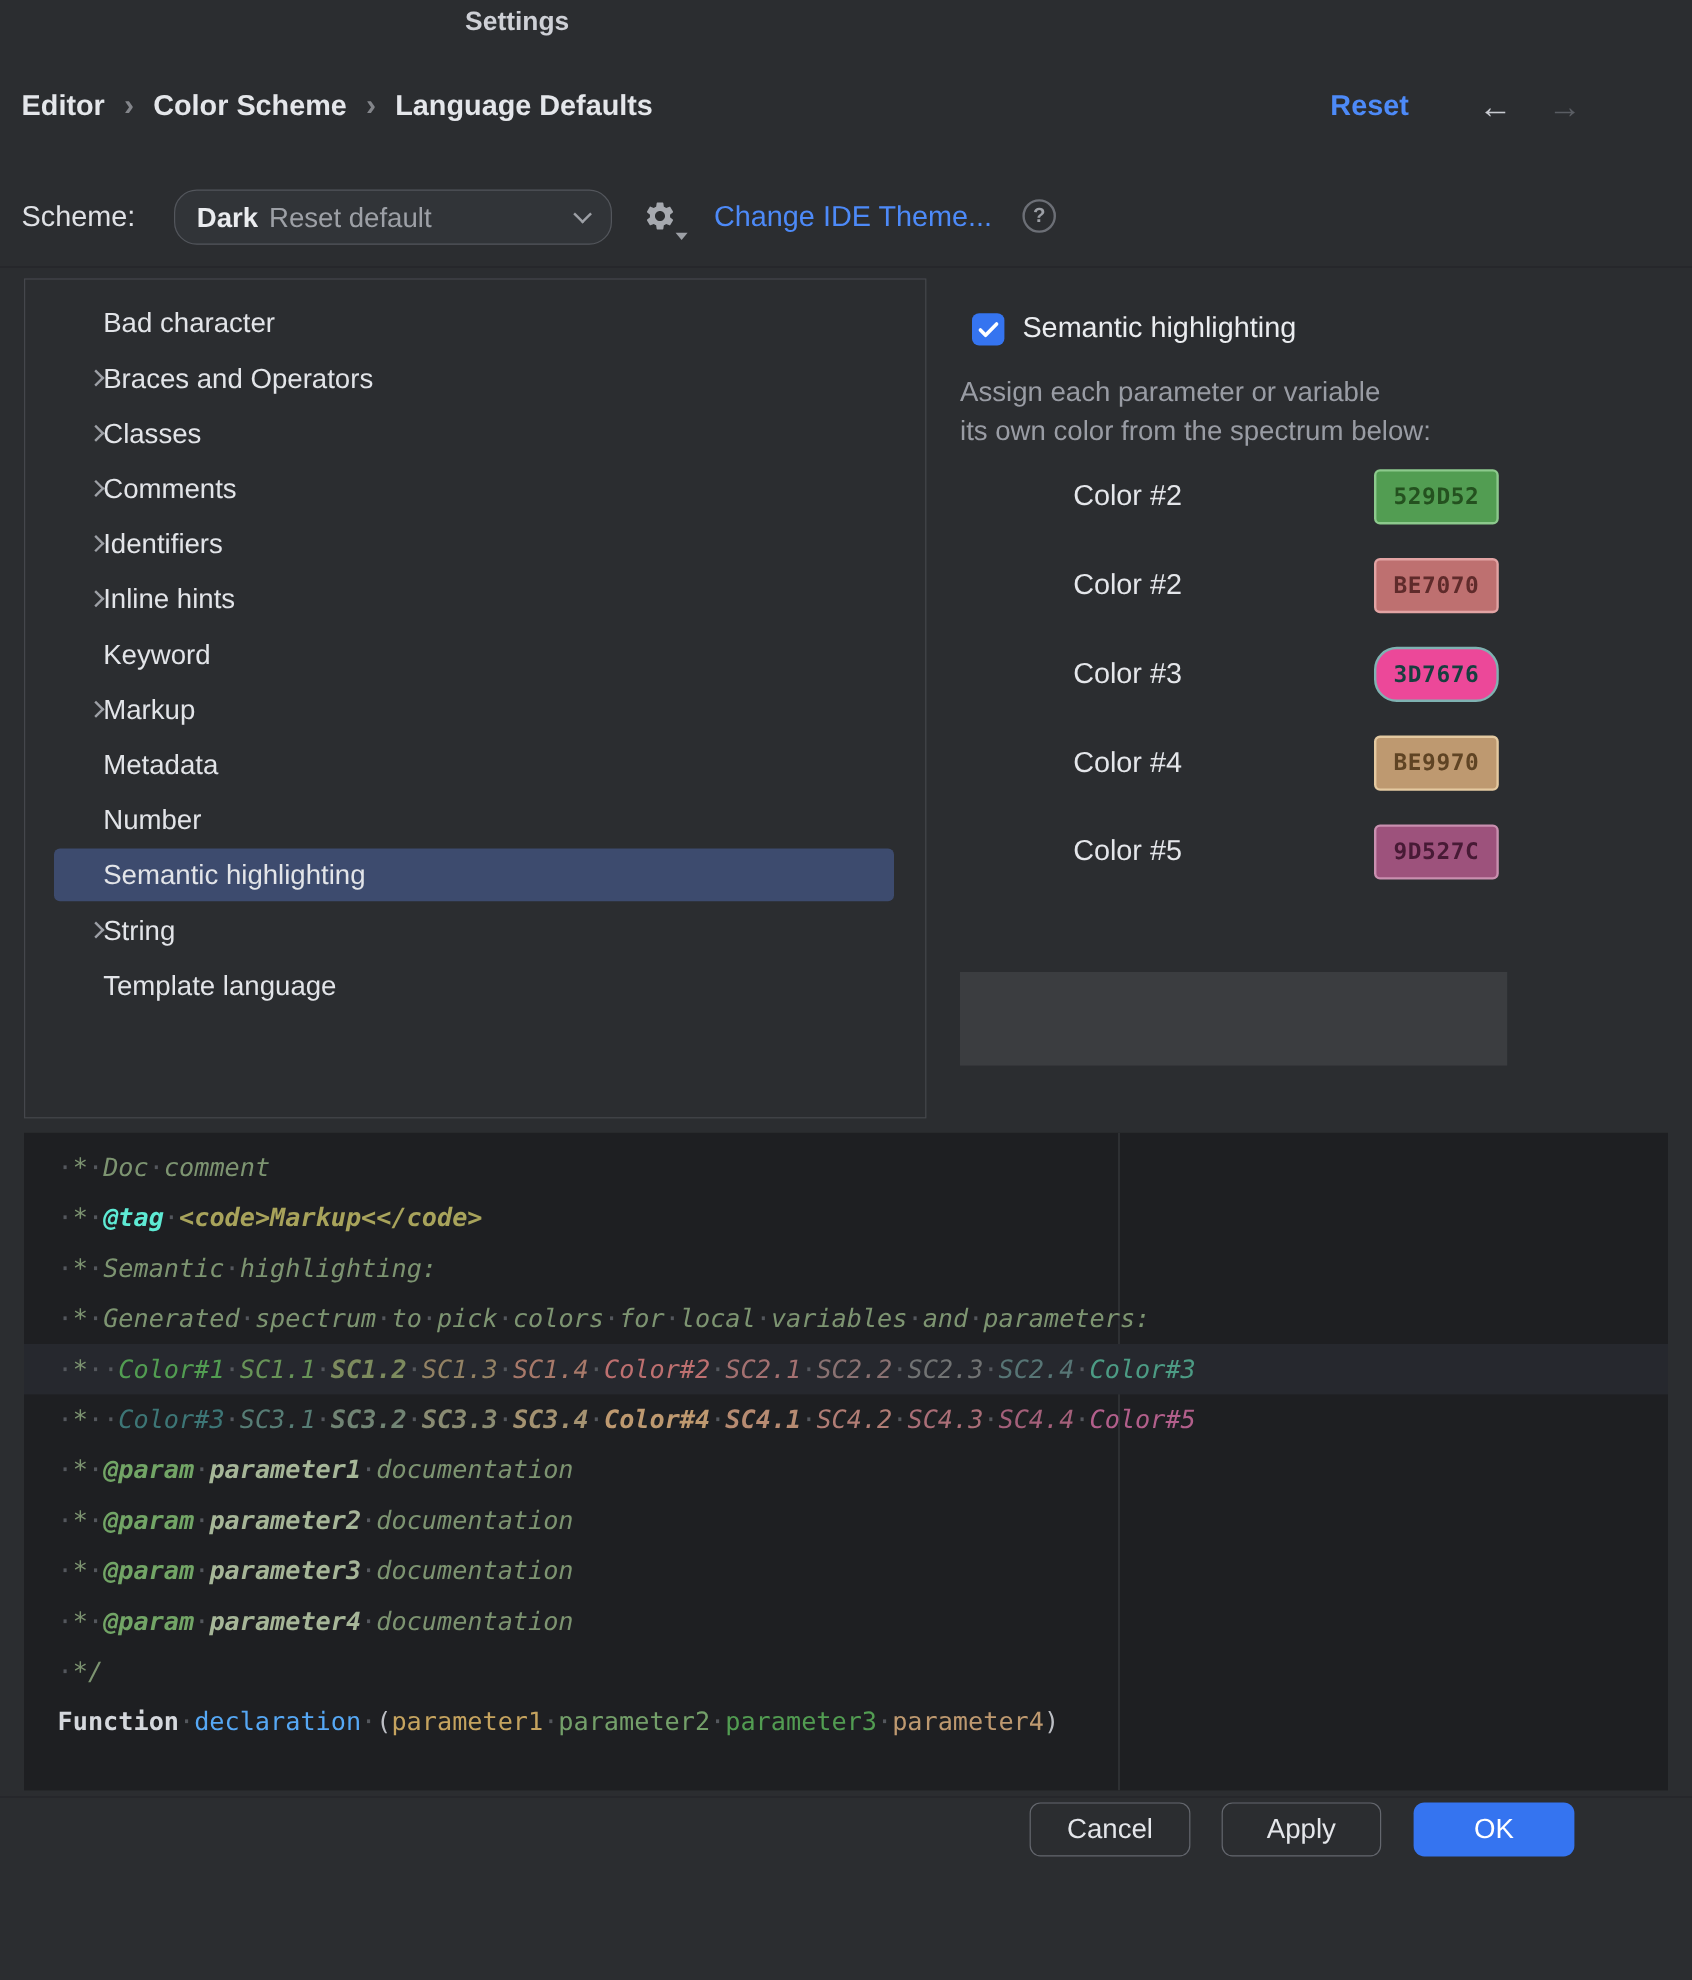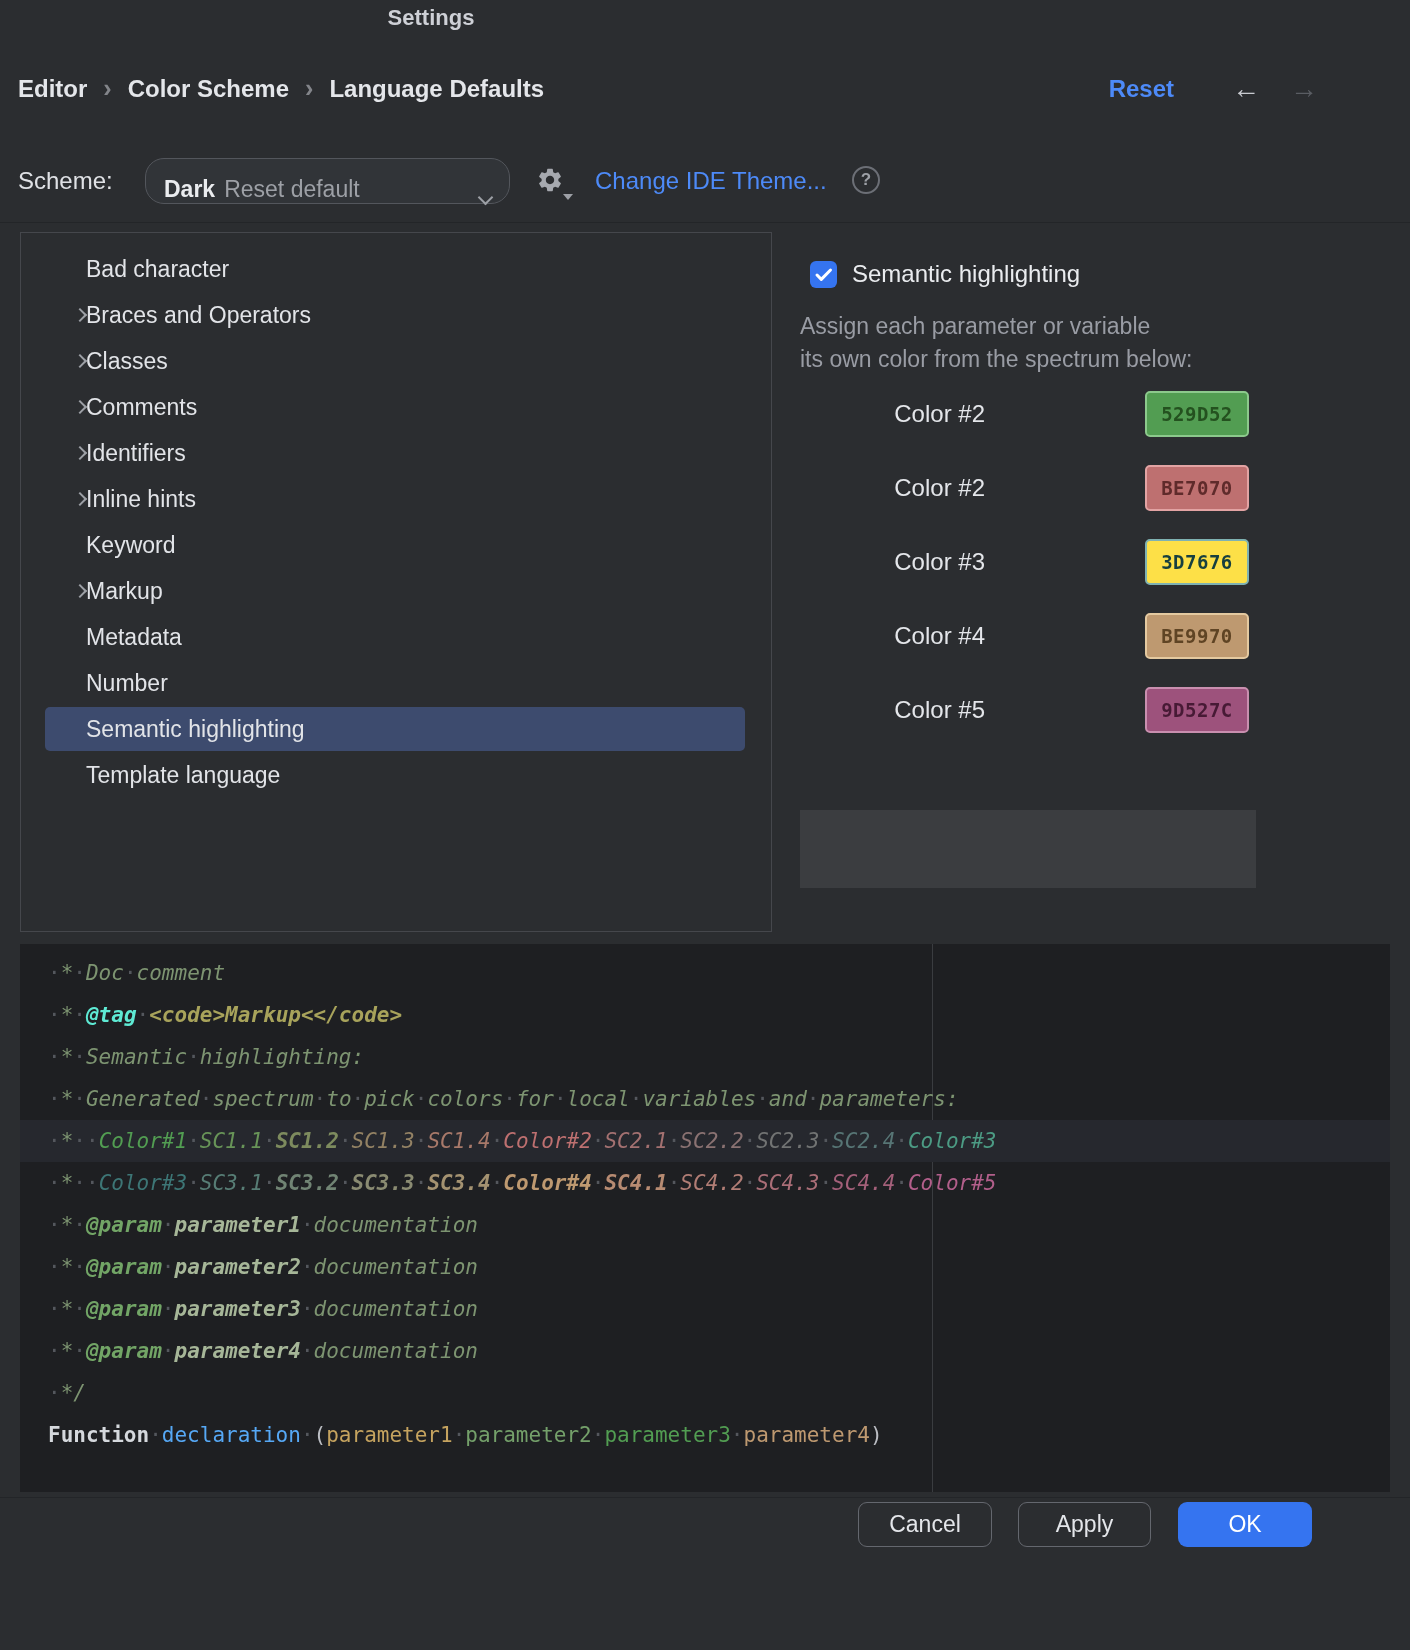--- a/index.html
+++ b/index.html
@@ -21,21 +21,21 @@
   .crumb-sep { color:#83858A; font-size:25px; margin:0 16px; font-weight:bold; }
   .reset-link { margin-left:auto; font-size:24px; font-weight:bold; color:#4D8AF8; cursor:pointer; }
   .nav-arrow { font-size:28px; line-height:28px; cursor:pointer; }
   .back-arrow { color:#C8CAD0; margin-left:58px; }
   .fwd-arrow  { color:#5A5D63; margin-left:30px; margin-right:72px; }
 
   .scheme-label { position:absolute; left:18px; top:167px; font-size:24px; color:#DFE1E5; }
   .scheme-select {
     position:absolute; left:145px; top:158px; width:365px; height:46px;
     background:#313438; border:1px solid #53565C; border-radius:19px;
-    display:flex; align-items:flex-end; padding:0 18px; font-size:23px; cursor:pointer;
+    display:flex; align-items:center; padding:0 18px; font-size:23px; cursor:pointer;
   }
   .scheme-select .primary { font-weight:bold; color:#EAECEF; }
   .scheme-select .secondary { color:#9DA0A6; margin-left:9px; }
   .select-chevron {
     margin-left:auto; width:11px; height:11px;
     border-right:2px solid #9DA0A6; border-bottom:2px solid #9DA0A6;
     transform:rotate(45deg); margin-top:-6px;
   }
   .gear-wrap { position:absolute; left:536px; top:166px; width:32px; height:32px; cursor:pointer; }
   .gear-arrow { position:absolute; right:-5px; bottom:-2px; width:0; height:0;
@@ -175,20 +175,24 @@
       <div class="tree-row">
         <span class="lbl">Metadata</span>
       </div>
       <div class="tree-row">
         <span class="lbl">Number</span>
       </div>
       <div class="tree-row selected">
         <span class="lbl">Semantic highlighting</span>
       </div>
       <div class="tree-row">
+        <span class="chev"></span>
+        <span class="lbl">String</span>
+      </div>
+      <div class="tree-row">
         <span class="lbl">Template language</span>
       </div>
     </div>
 
   <div class="opt-checkbox">
     <svg width="27" height="27" viewBox="0 0 27 27">
       <path d="M7 14l4.3 4.4L20.5 9" stroke="#FFFFFF" stroke-width="3" fill="none" stroke-linecap="round" stroke-linejoin="round"></path>
     </svg>
   </div>
   <div class="opt-label">Semantic highlighting</div>
@@ -203,21 +207,21 @@
   <div class="color-row" style="top: 159px;">
         <div class="color-label">Color #2</div>
         <div class="color-swatch" style="background: rgb(82, 157, 82); border-color: rgb(140, 201, 140); color: rgb(36, 81, 31);">529D52</div>
       </div>
       <div class="color-row" style="top: 233px;">
         <div class="color-label">Color #2</div>
         <div class="color-swatch" style="background: rgb(190, 112, 112); border-color: rgb(226, 163, 163); color: rgb(95, 43, 43);">BE7070</div>
       </div>
       <div class="color-row" style="top: 307px;">
         <div class="color-label">Color #3</div>
-        <div class="color-swatch" style="background: #fde047; border-color: rgb(127, 178, 178); color: rgb(23, 63, 63);">3D7676</div>
+        <div class="color-swatch" style="background: #ec4899; border-color: rgb(127, 178, 178); color: rgb(23, 63, 63); border-radius: 19px;">3D7676</div>
       </div>
       <div class="color-row" style="top: 381px;">
         <div class="color-label">Color #4</div>
         <div class="color-swatch" style="background: rgb(190, 153, 112); border-color: rgb(228, 201, 160); color: rgb(95, 68, 36);">BE9970</div>
       </div>
       <div class="color-row" style="top: 455px;">
         <div class="color-label">Color #5</div>
         <div class="color-swatch" style="background: rgb(157, 82, 124); border-color: rgb(201, 143, 175); color: rgb(71, 26, 53);">9D527C</div>
       </div>
     </div>

